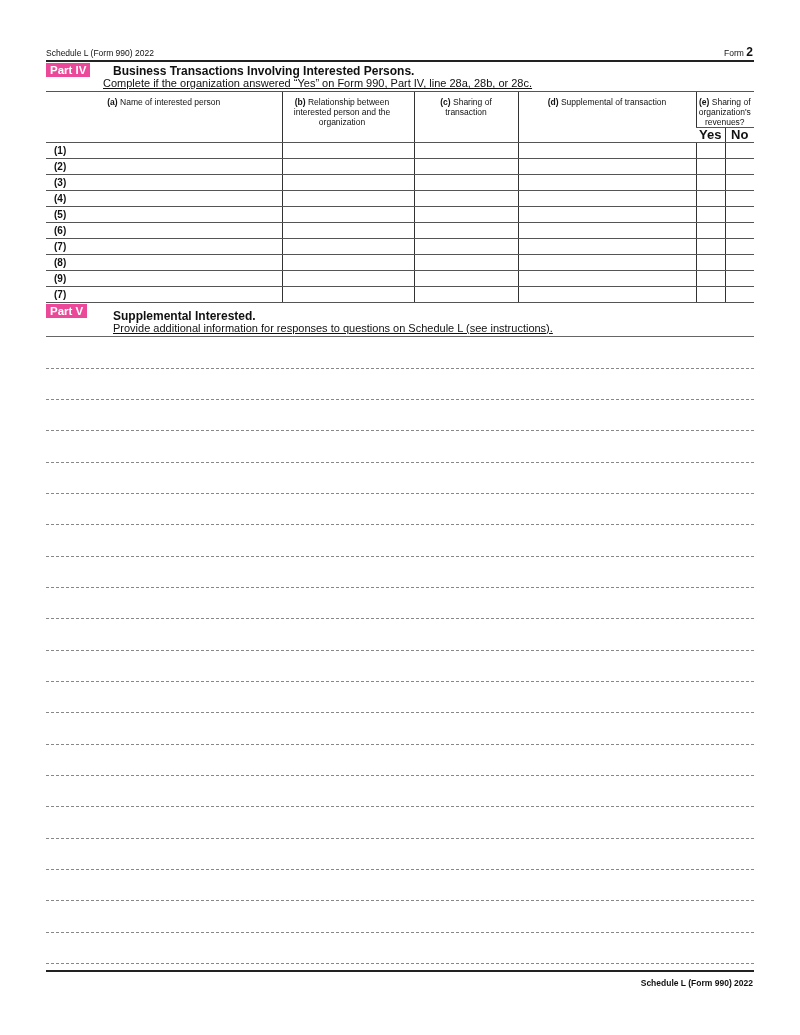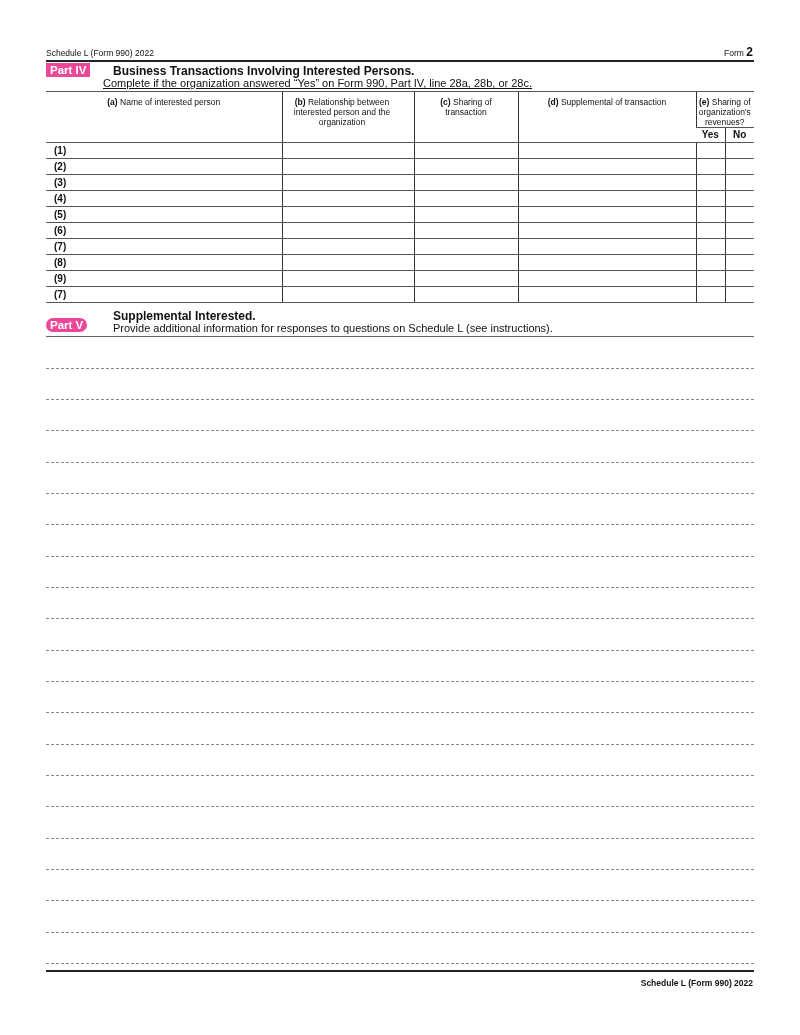--- a/index.html
+++ b/index.html
@@ -10,21 +10,21 @@
   .hdr-right b { font-size:12px; font-weight:bold; }
   .rule { position:absolute; background:#222; }
   .part-badge { background:#ec4899; color:#fff; font-weight:bold; font-size:11.5px; padding:0 4px; height:14px; line-height:14px; }
   .part-title { font-weight:bold; font-size:12px; }
   .part-sub { font-size:11px; }
   table.grid { position:absolute; left:46px; top:92px; width:708px; border-collapse:collapse; font-size:8.5px; }
   table.grid td { border-left:1px solid #333; border-bottom:1px solid #555; vertical-align:top; padding:0; }
   table.grid td:first-child { border-left:none; }
   .colhead { text-align:center; padding-top:5px !important; line-height:10px; }
   .colhead b { font-weight:bold; }
-  .yn { text-align:center; font-weight:bold; font-size:10px; height:14px; line-height:14px; vertical-align:middle !important; }
+  .yn { text-align:center; font-weight:bold; font-size:13px; height:14px; line-height:14px; vertical-align:middle !important; }
   .rownum { font-weight:bold; font-size:10px; height:15.7px; line-height:15px; padding-left:8px !important; }
   .dash { position:absolute; left:46px; width:708px; border-top:1px dashed #888; height:0; }
   .footer { right:47px; top:978px; font-size:8.5px; font-weight:bold; }
 </style>
 </head>
 <body>
 
 <div class="abs hdr-left">Schedule L (Form 990) 2022</div>
 <div class="abs hdr-right">
   <span>Form</span>
@@ -134,23 +134,23 @@
         <td class="rownum" style="padding-left:2px;">(7)</td>
         <td></td>
         <td></td>
         <td></td>
         <td></td>
         <td></td>
       </tr>
 </tbody>
   </table>
 
-<div class="abs part-badge" style="left:46px;top:318px;border-radius:7px;">Part V</div>
+<div class="abs part-badge" style="left:46px;top:304px;">Part V</div>
 <div class="abs part-title" style="left:113px;top:309px;">Supplemental Interested.</div>
-<div class="abs part-sub" style="left:113px;top:322px;">Provide additional information for responses to questions on Schedule L (see instructions).</div>
+<div class="abs part-sub" style="left:113px;top:322px;text-decoration:underline;">Provide additional information for responses to questions on Schedule L (see instructions).</div>
 <div class="rule" style="left:46px;top:336px;width:708px;height:1px;background:#666;"></div>
 
 <div>
   <div class="dash" style="top:368px"></div>
   <div class="dash" style="top:399px"></div>
   <div class="dash" style="top:430px"></div>
   <div class="dash" style="top:462px"></div>
   <div class="dash" style="top:493px"></div>
   <div class="dash" style="top:524px"></div>
   <div class="dash" style="top:556px"></div>

